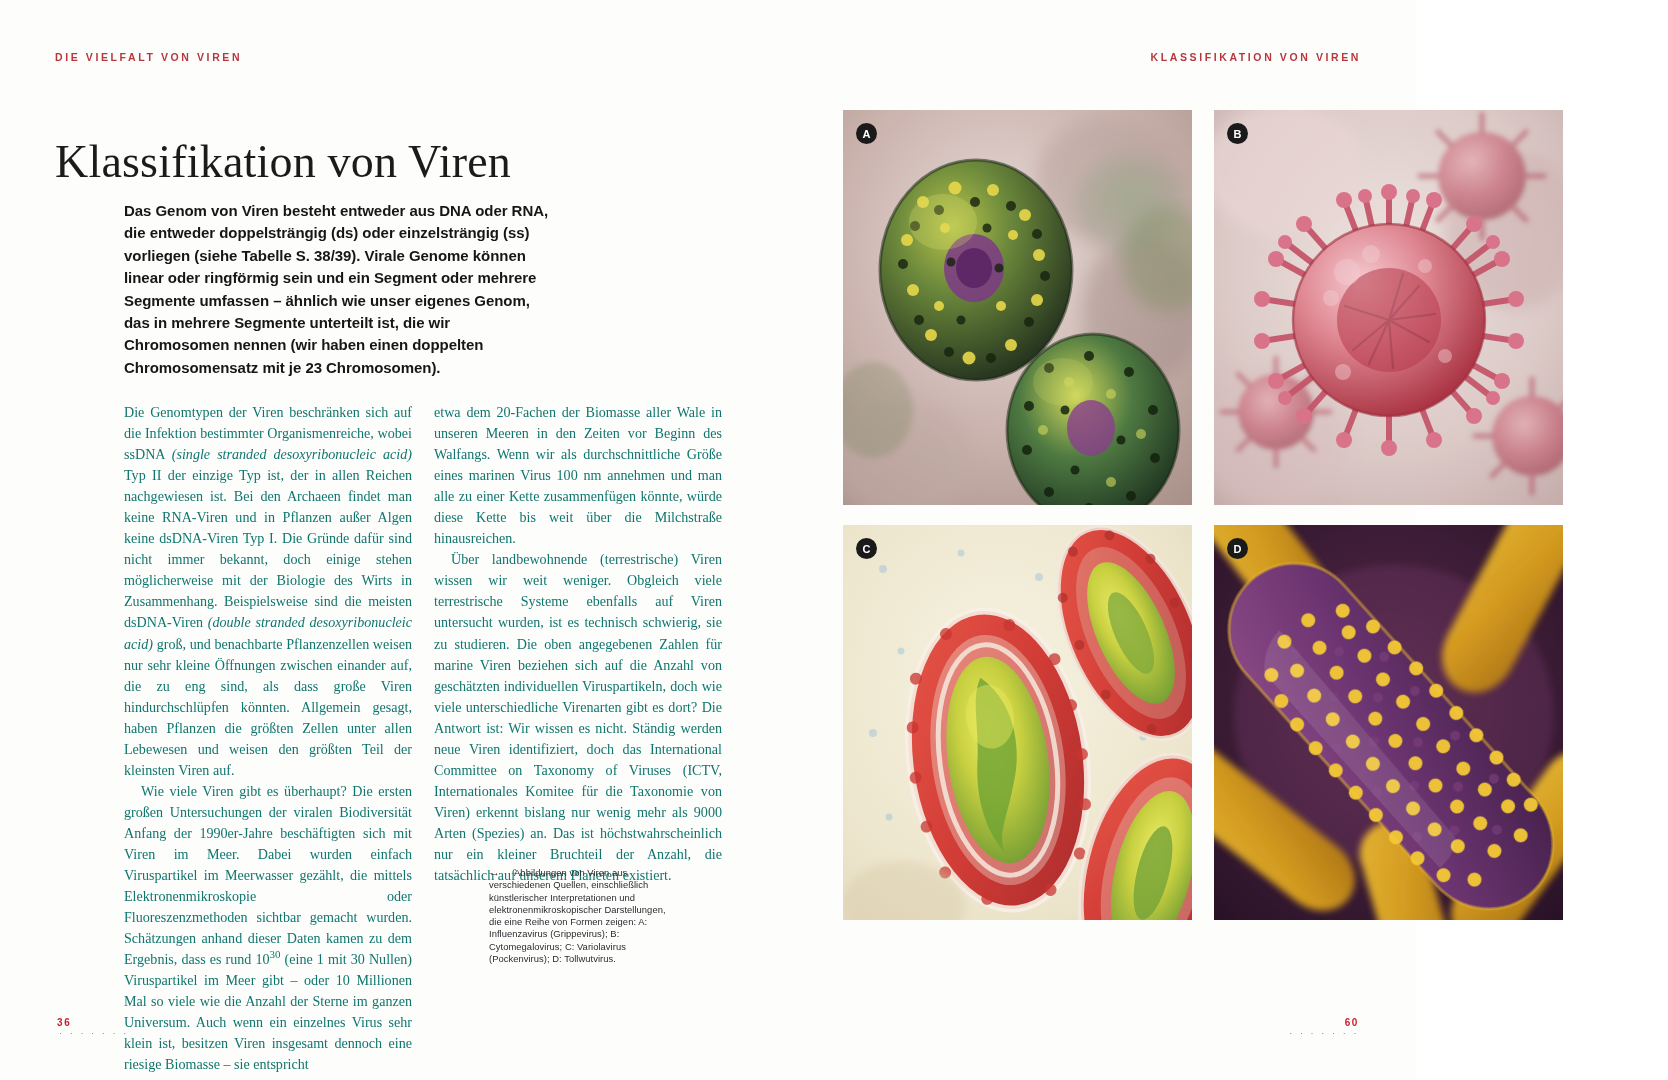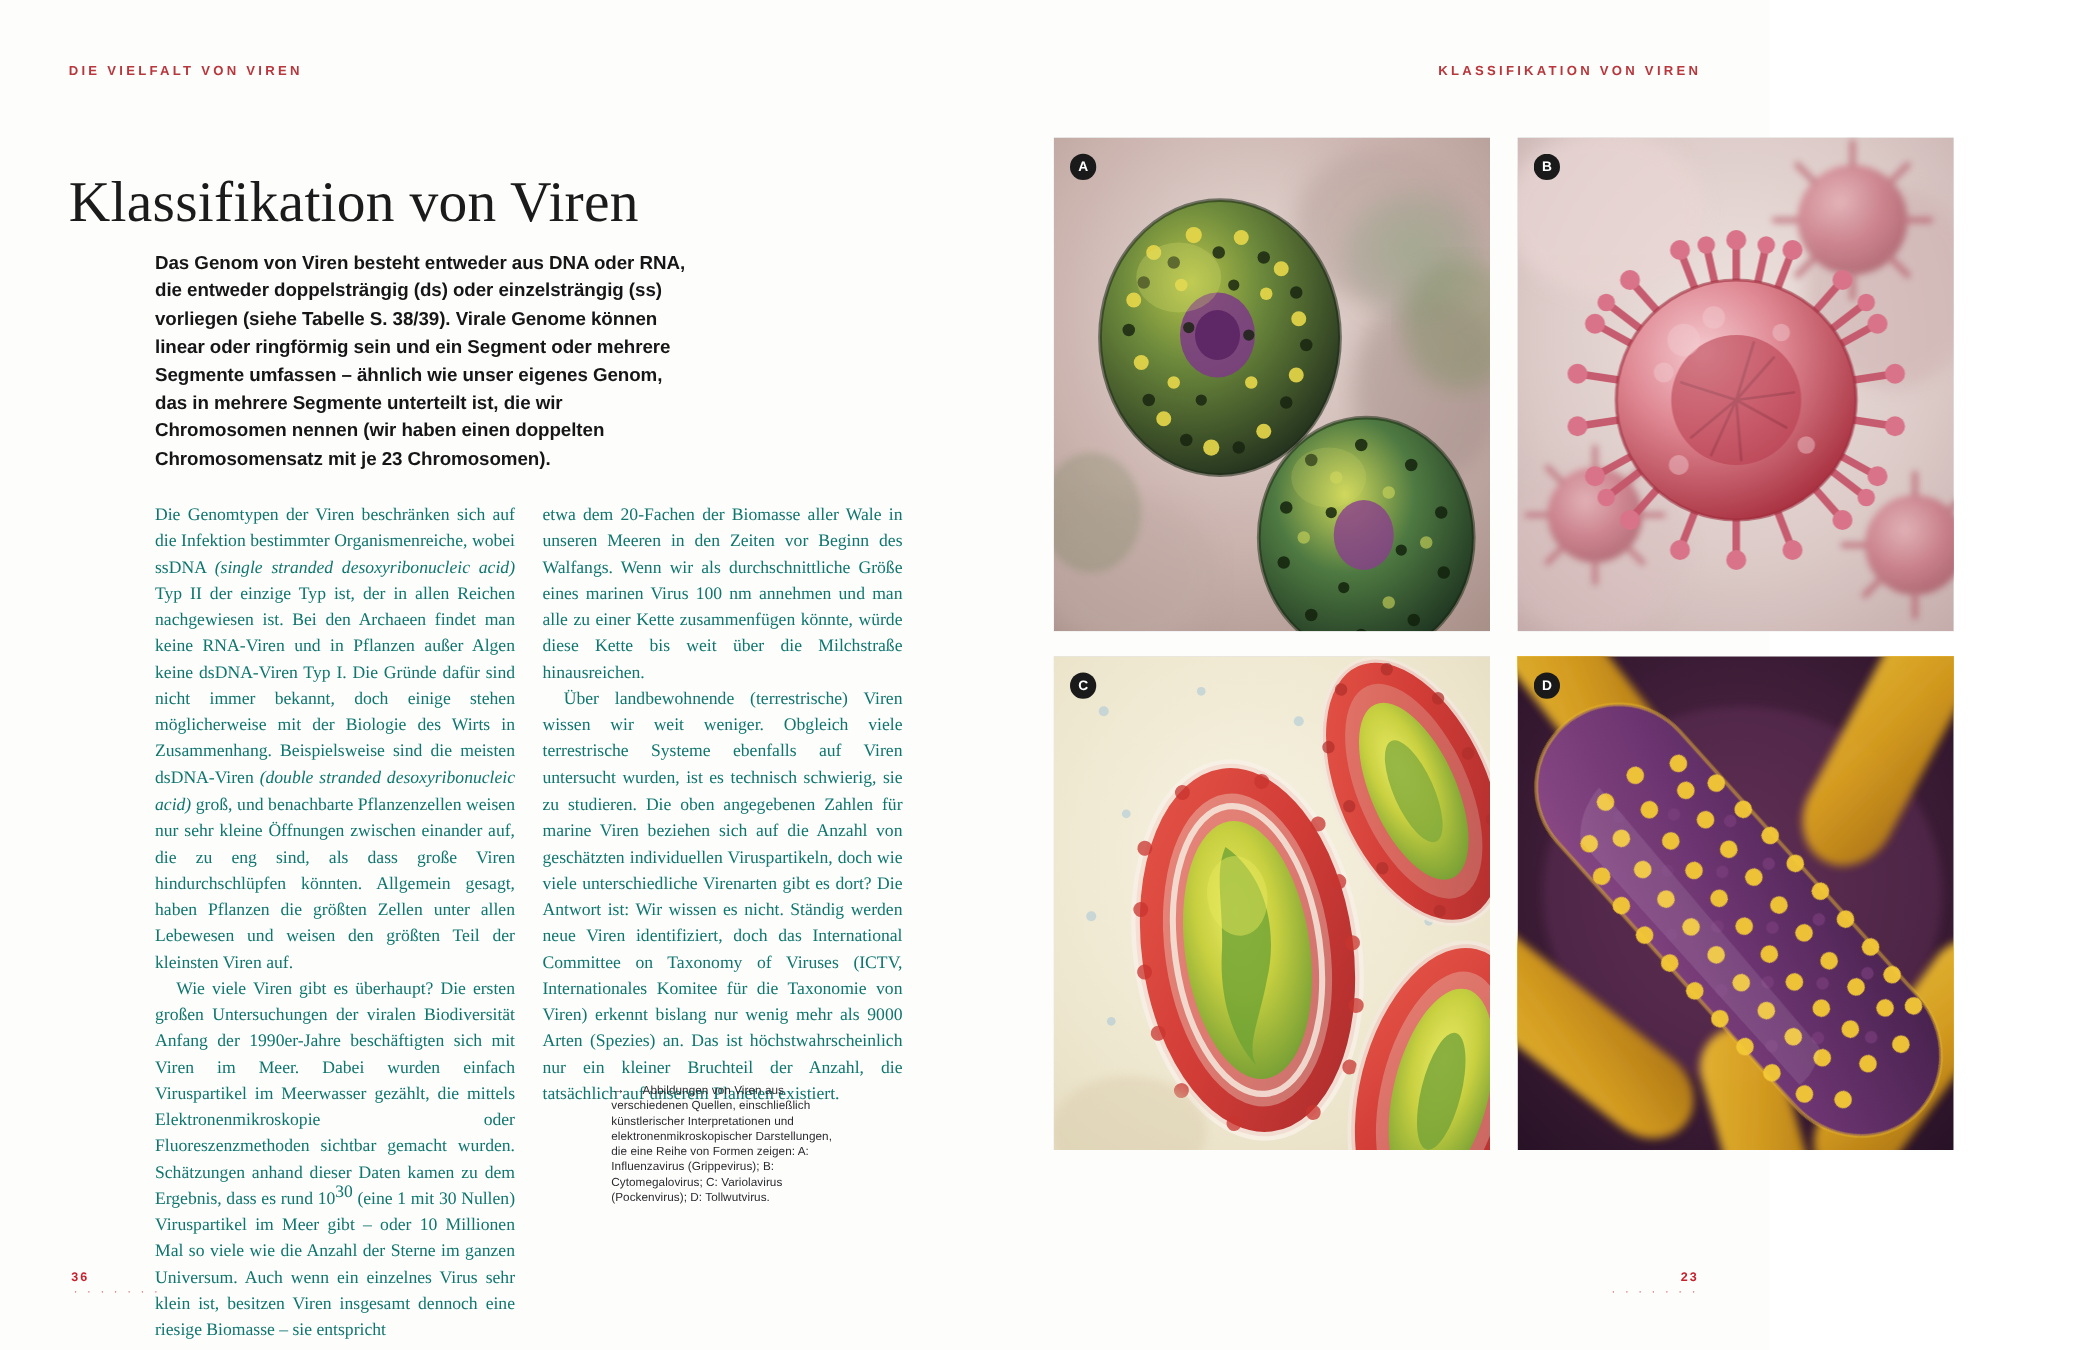--- a/index.html
+++ b/index.html
@@ -53,21 +53,21 @@
     line-height:21.05px;
     color:#0f766e;
     text-align:justify;
     -webkit-hyphens:none;hyphens:none;
   }
   .col p{margin:0;}
   .col p + p{text-indent:17px;}
   .col-1{left:124px;width:288px;}
   .col-2{left:434px;width:288px;}
   .col i{font-style:italic;}
-  .col sup{font-size:14px;vertical-align:super;line-height:0;}
+  .col sup{font-size:11px;vertical-align:super;line-height:0;}
 
   
   .fig-caption{
     position:absolute;left:489px;top:866px;width:190px;
     font-family:Liberation Sans, sans-serif;
     font-size:9.4px;
     line-height:12.3px;
     color:#2b2b30;
     letter-spacing:0.05px;
   }
@@ -145,21 +145,21 @@
     <p>etwa dem 20-Fachen der Biomasse aller Wale in unseren Meeren in den Zeiten vor Beginn des Walfangs. Wenn wir als durchschnittliche Größe eines marinen Virus 100 nm annehmen und man alle zu einer Kette zusammenfügen könnte, würde diese Kette bis weit über die Milchstraße hinausreichen.</p>
     <p>Über landbewohnende (terrestrische) Viren wissen wir weit weniger. Obgleich viele terrestrische Systeme ebenfalls auf Viren untersucht wurden, ist es technisch schwierig, sie zu studieren. Die oben angegebenen Zahlen für marine Viren beziehen sich auf die Anzahl von geschätzten individuellen Viruspartikeln, doch wie viele unterschiedliche Virenarten gibt es dort? Die Antwort ist: Wir wissen es nicht. Ständig werden neue Viren identifiziert, doch das International Committee on Taxonomy of Viruses (ICTV, Internationales Komitee für die Taxonomie von Viren) erkennt bislang nur wenig mehr als 9000 Arten (Spezies) an. Das ist höchstwahrscheinlich nur ein kleiner Bruchteil der Anzahl, die tatsächlich auf unserem Planeten existiert.</p>
   </div>
 
   <div class="fig-caption">
     <span class="arrow">→</span><span>Abbildungen von Viren aus verschiedenen Quellen, einschließlich künstlerischer Interpretationen und elektronenmikroskopischer Darstellungen, die eine Reihe von Formen zeigen: A: Influenzavirus (Grippevirus); B: Cytomegalovirus; C: Variolavirus (Pockenvirus); D: Tollwutvirus.</span>
   </div>
 
   <div class="folio left">36</div>
   <div class="folio-dots left">· · · · · · ·</div>
-  <div class="folio right">23</div>
+  <div class="folio right">60</div>
   <div class="folio-dots right">· · · · · · ·</div>
 
   <div class="grid">
 
     <div class="panel">
       <div class="badge">A</div>
       <svg viewBox="0 0 349 395" preserveAspectRatio="xMidYMid slice">
         <defs>
           <radialGradient id="abg" cx="45%" cy="35%" r="85%">
             <stop offset="0%" stop-color="#e8dcd8"></stop>

